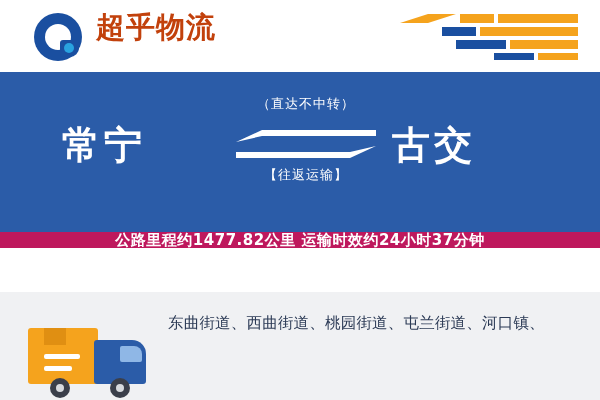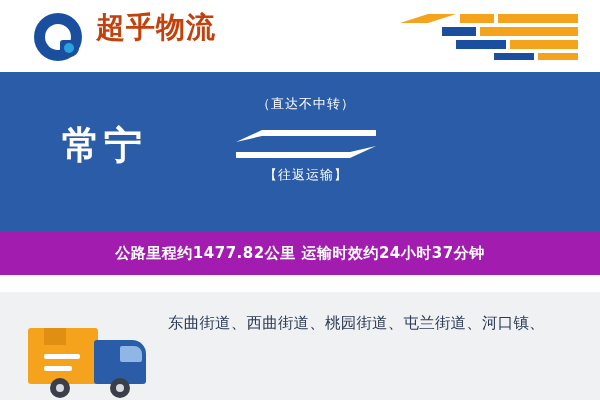--- a/index.html
+++ b/index.html
@@ -133,22 +133,22 @@
     font-size: 13px;
     color: #ffffff;
     letter-spacing: 1px;
     margin-top: 4px;
   }
 
   
   .info-bar {
     position: absolute;
     left: 0; top: 232px;
-    width: 600px; height: 43px;
-    background: #a21caf;
+    width: 600px; height: 16px;
+    background: #be185d;
     display: flex;
     align-items: center;
     justify-content: center;
   }
   .info-bar-text {
     font-family: "DejaVu Sans", "Liberation Sans", sans-serif;
     font-size: 15px;
     font-weight: bold;
     color: #ffffff;
     letter-spacing: 0.5px;
@@ -269,20 +269,21 @@
       <div class="route-top-label">（直达不中转）</div>
       <div class="arrows">
         <svg width="148" height="40" viewBox="0 0 148 40">
           <polygon points="4,20 30,8 144,8 144,14 30,14" fill="#ffffff"></polygon>
           <polygon points="144,24 118,36 4,36 4,30 118,30" fill="#ffffff"></polygon>
         </svg>
       </div>
       <div class="route-bottom-label">【往返运输】</div>
     </div>
 
+    <div class="city-right">古交</div>
   </div>
 
   <div class="info-bar">
     <div class="info-bar-text">公路里程约1477.82公里   运输时效约24小时37分钟</div>
   </div>
 
   <div class="bottom-panel">
     <div class="truck">
       <div class="box"></div>
       <div class="box-flap"></div>

